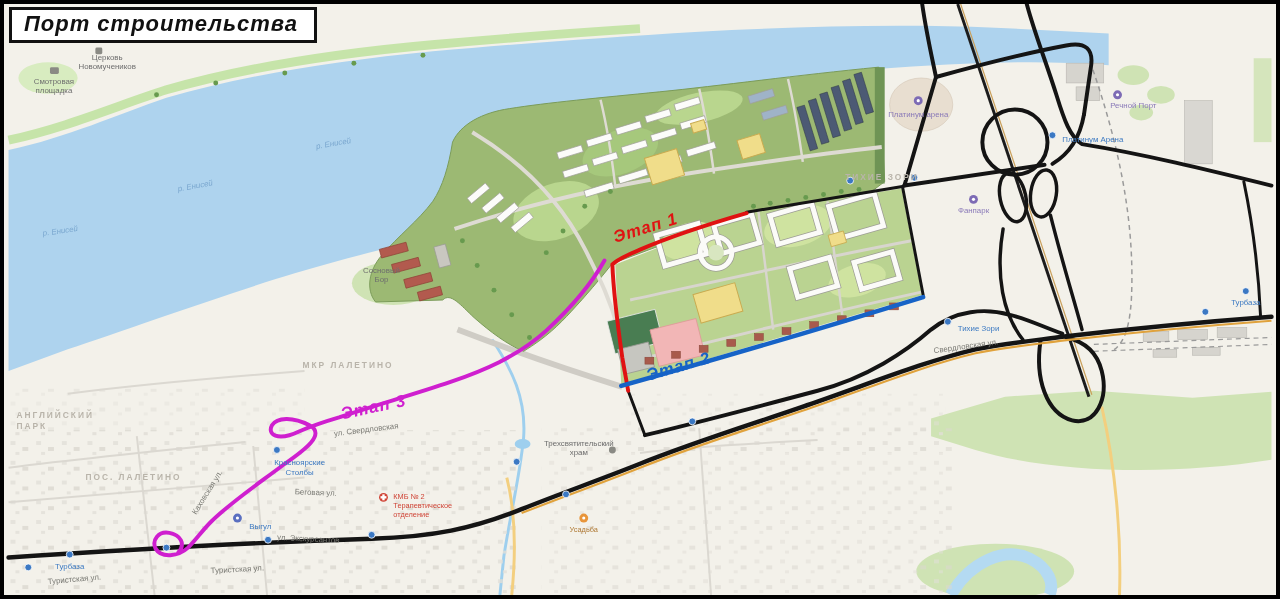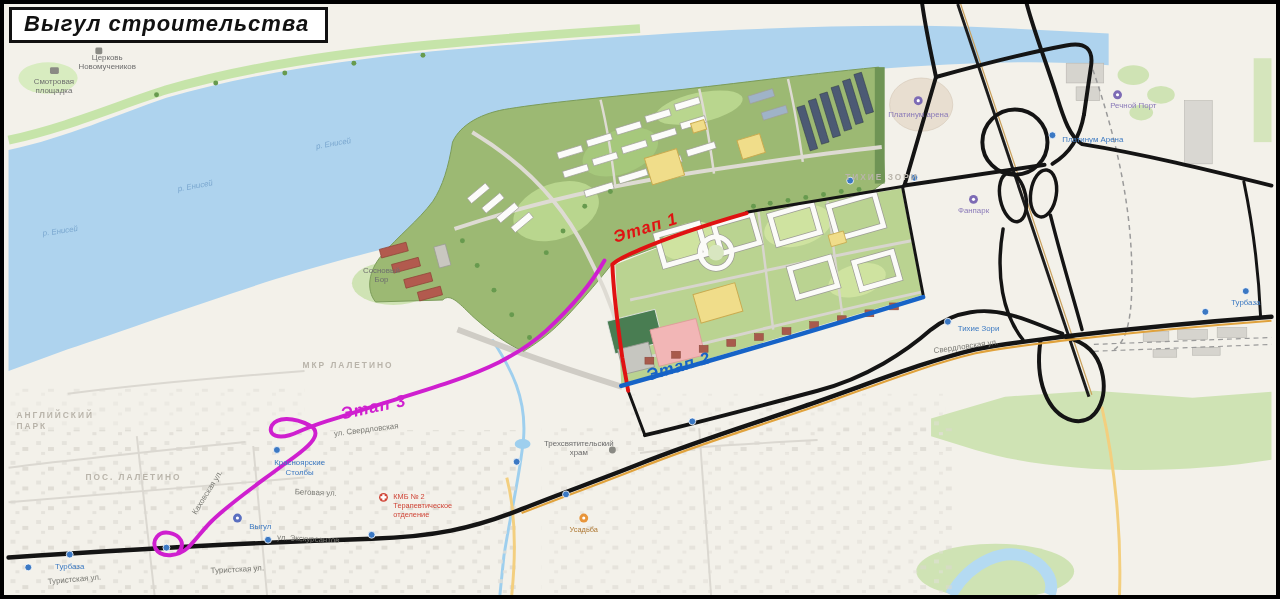--- a/index.html
+++ b/index.html
@@ -22,21 +22,21 @@
   .ghost{fill:#b9b4aa;font-size:8.5px;letter-spacing:2px;font-weight:bold;}
   .stage-lbl{font-size:17px;font-style:italic;font-weight:bold;letter-spacing:1px;}
   .mid{text-anchor:middle;}
 </style>
 </head>
 <body>
 
 <div class="frame">
 
   <div class="title-box">
-    <span>Выгул строительства</span>
+    <span>Порт строительства</span>
   </div>
 
   <svg class="map-svg" viewBox="0 0 1280 599">
 
     <g>
       <path fill="#aed3ee" d="M0,148 C60,135 110,112 160,95 C240,72 330,58 430,48 C520,40 600,34 700,28
            C800,23 900,20 1000,24 L1115,30 L1115,62 C1040,56 960,60 880,66
            C800,72 720,82 650,92 C600,99 560,103 530,114 C500,126 478,148 464,175
            C452,198 447,215 445,235 C400,243 350,255 290,273 C220,294 120,330 60,350
            L0,372 Z"></path>

